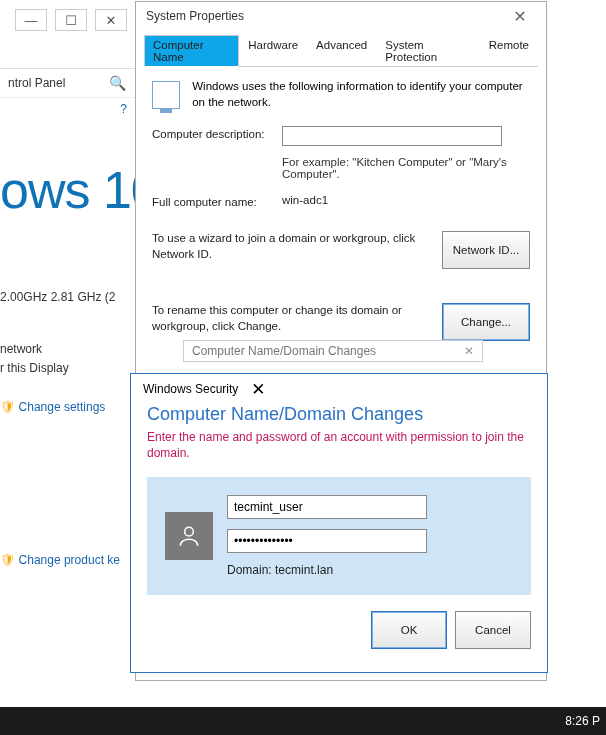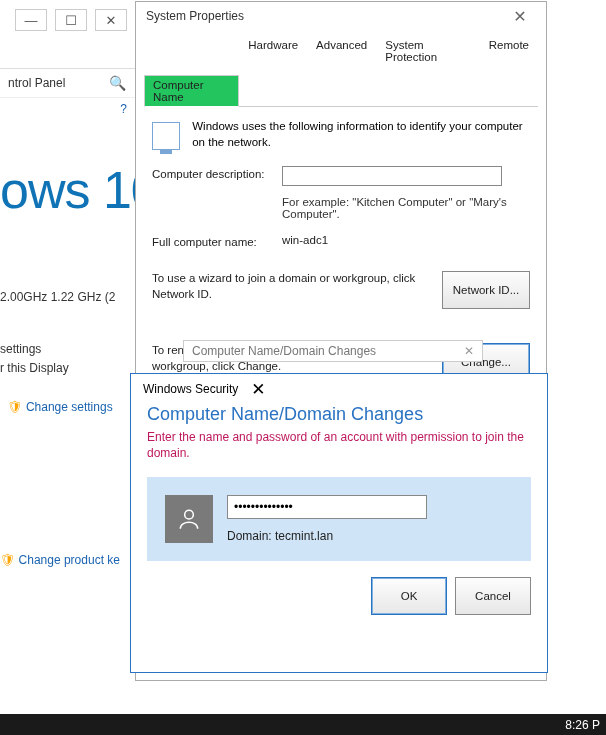--- a/index.html
+++ b/index.html
@@ -19,24 +19,24 @@
     font-size: 16px; color: #666;
   }
   .tabbar {
     display: flex; margin: 4px 8px 0 8px; border-bottom: 1px solid #ccc;
   }
   .tab {
     padding: 3px 8px; border: 1px solid transparent; border-bottom: none;
     font-size: 11.5px; color: #222; position: relative; top: 1px;
   }
   .tab.active {
-    border-color: #ccc; background: #22c55e; border-bottom: 1px solid #fff; margin-top: 40px;
+    border-color: #ccc; background: #0ea5e9; border-bottom: 1px solid #fff;
   }
   .panel { padding: 12px 16px; }
-  .intro { display: flex; gap: 12px; align-items: center; margin-bottom: 16px; }
+  .intro { display: flex; gap: 12px; align-items: flex-start; margin-bottom: 16px; }
   .pc-icon { width: 34px; height: 28px; background: #fff; border: 1px solid #7aa6d6; position: relative; margin-top:2px;}
   .pc-icon::after { content:""; position:absolute; bottom:-5px; left:50%; transform:translateX(-50%); width:12px; height:4px; background:#7aa6d6; }
   .row { display: flex; align-items: flex-start; margin-bottom: 10px; gap: 10px; }
   .label { width: 120px; font-size: 11.5px; color: #222; padding-top: 2px; }
   .val { font-size: 11.5px; color: #222; }
   .txtfield {
     width: 220px; height: 20px; border: 1px solid #888; background: #fff;
   }
   .hint { font-size: 11.5px; color: #333; margin-left: 130px; margin-bottom: 14px; }
   .actionrow { display: flex; justify-content: space-between; align-items: flex-start; gap: 12px; margin-top: 23px; }
@@ -56,25 +56,25 @@
     position:absolute; top:-60px; right:8px; display:flex; gap:8px; color:#555;
   }
   .bgpanel .wbtn { width:32px; height:22px; border:1px solid #ccc; display:flex; align-items:center; justify-content:center; font-size:13px;}
   .bgpanel .crumb { padding: 6px 8px; font-size:12px; color:#333; display:flex; align-items:center; justify-content:space-between; border-bottom:1px solid #eee;}
   .bgpanel .searchico { font-size:14px; color:#333; }
   .win10 {
     position: absolute; left: 0; top: 160px; font-size: 52px; color: #1073b6; font-weight: 300; letter-spacing:-1px;
   }
   .cpuinfo { position:absolute; left:0; top:290px; font-size:12px; color:#333; }
   .links { position:absolute; left:0; top:340px; font-size:12px; color:#333; line-height:1.6; }
-  .linkblue { color:#1a63b0;text-align:center; }
+  .linkblue { color:#1a63b0; }
   .shield { color: orange; }
 
   .taskbar {
-    position:absolute; left:0; bottom:0; height:21px; width:100%; background:#1a1a1a;
+    position:absolute; left:0; bottom:0; height:28px; width:100%; background:#1a1a1a;
     color:#fff; font-size:11px; display:flex; justify-content:flex-end; align-items:center; padding:0 6px;
   }
 
   
   .domdlg {
     position:absolute; top:340px; left:183px; width:300px; height:22px;
     border:1px solid #ccc; display:flex; align-items:center; justify-content:space-between;
     padding:0 8px; color:#777; font-size:12px; background:#fff;
   }
 
@@ -118,23 +118,23 @@
     <div class="wbtn">✕</div>
   </div>
   <div class="crumb">
     <span>ntrol Panel</span>
     <span class="searchico">🔍</span>
   </div>
   <div style="text-align:right;padding:4px 8px;color:#1a63b0;">?</div>
 </div>
 
 <div class="win10">ows 10</div>
-<div class="cpuinfo">2.00GHz  1.22 GHz (2</div>
+<div class="cpuinfo">2.00GHz  2.81 GHz (2</div>
 <div class="links">
-  <div>settings</div>
+  <div>network</div>
   <div>r this Display</div>
   <br>
   <div class="linkblue"><span class="shield">🛡</span> <span>Change settings</span></div>
   <br><br><br><br><br><br><br>
   <div class="linkblue"><span class="shield">🛡</span> <span>Change product ke</span></div>
 </div>
 
 <div class="sysprops">
   <div class="sysprops-title">
     <span>System Properties</span>
@@ -191,20 +191,21 @@
     <p>Enter the name and password of an account with permission to join the domain.</p>
   </div>
   <div class="credbox">
     <div class="avatar">
       <svg viewBox="0 0 24 24">
           <circle cx="12" cy="8" r="4"></circle>
           <path d="M4 21c0-4 4-6 8-6s8 2 8 6"></path>
         </svg>
     </div>
     <div class="credfields">
+      <input value="tecmint_user" style="">
       <input type="password" value="●●●●●●●●●●●●●●" style="">
       <div class="domline">
         <span>Domain: </span><span>tecmint.lan</span>
       </div>
     </div>
   </div>
   <div class="secbtns">
     <button class="winbtn blue">OK</button>
     <button class="winbtn">Cancel</button>
   </div>

